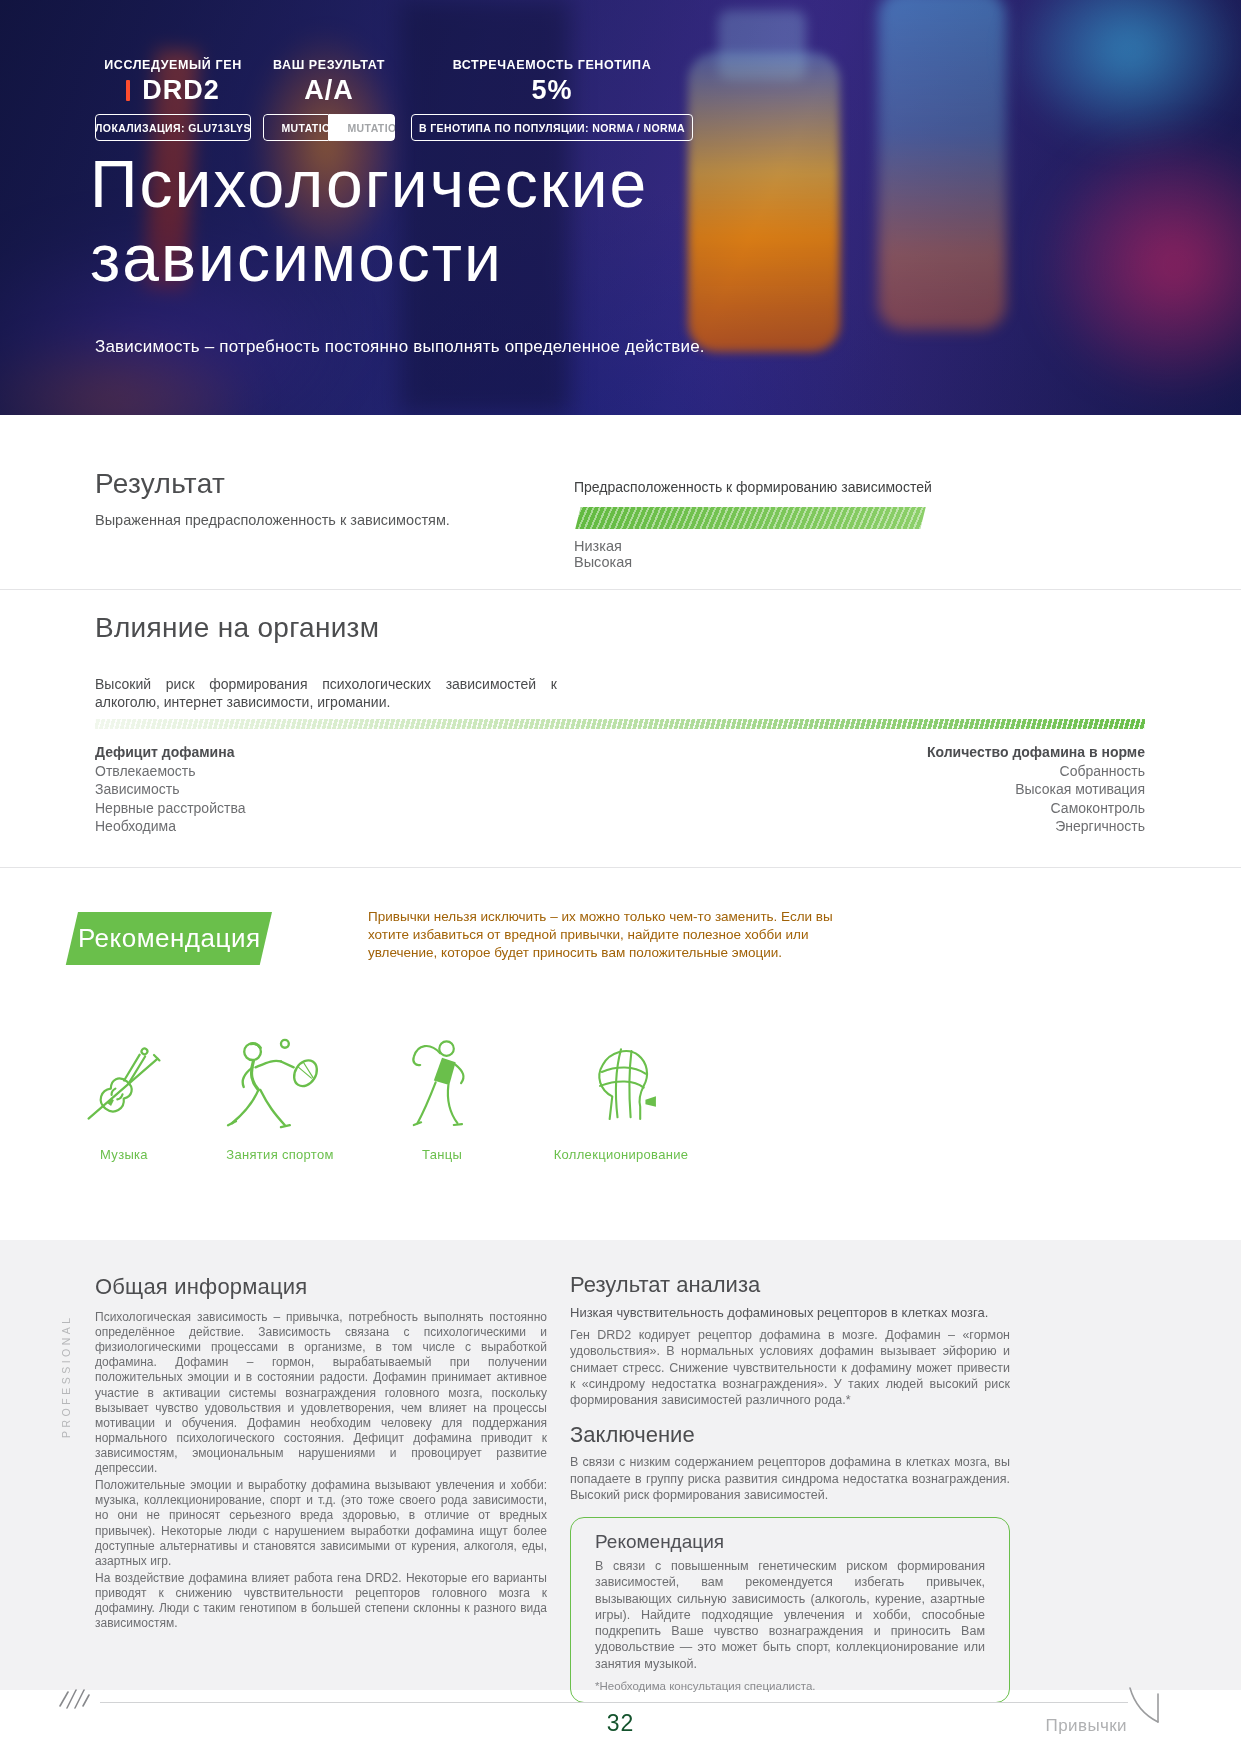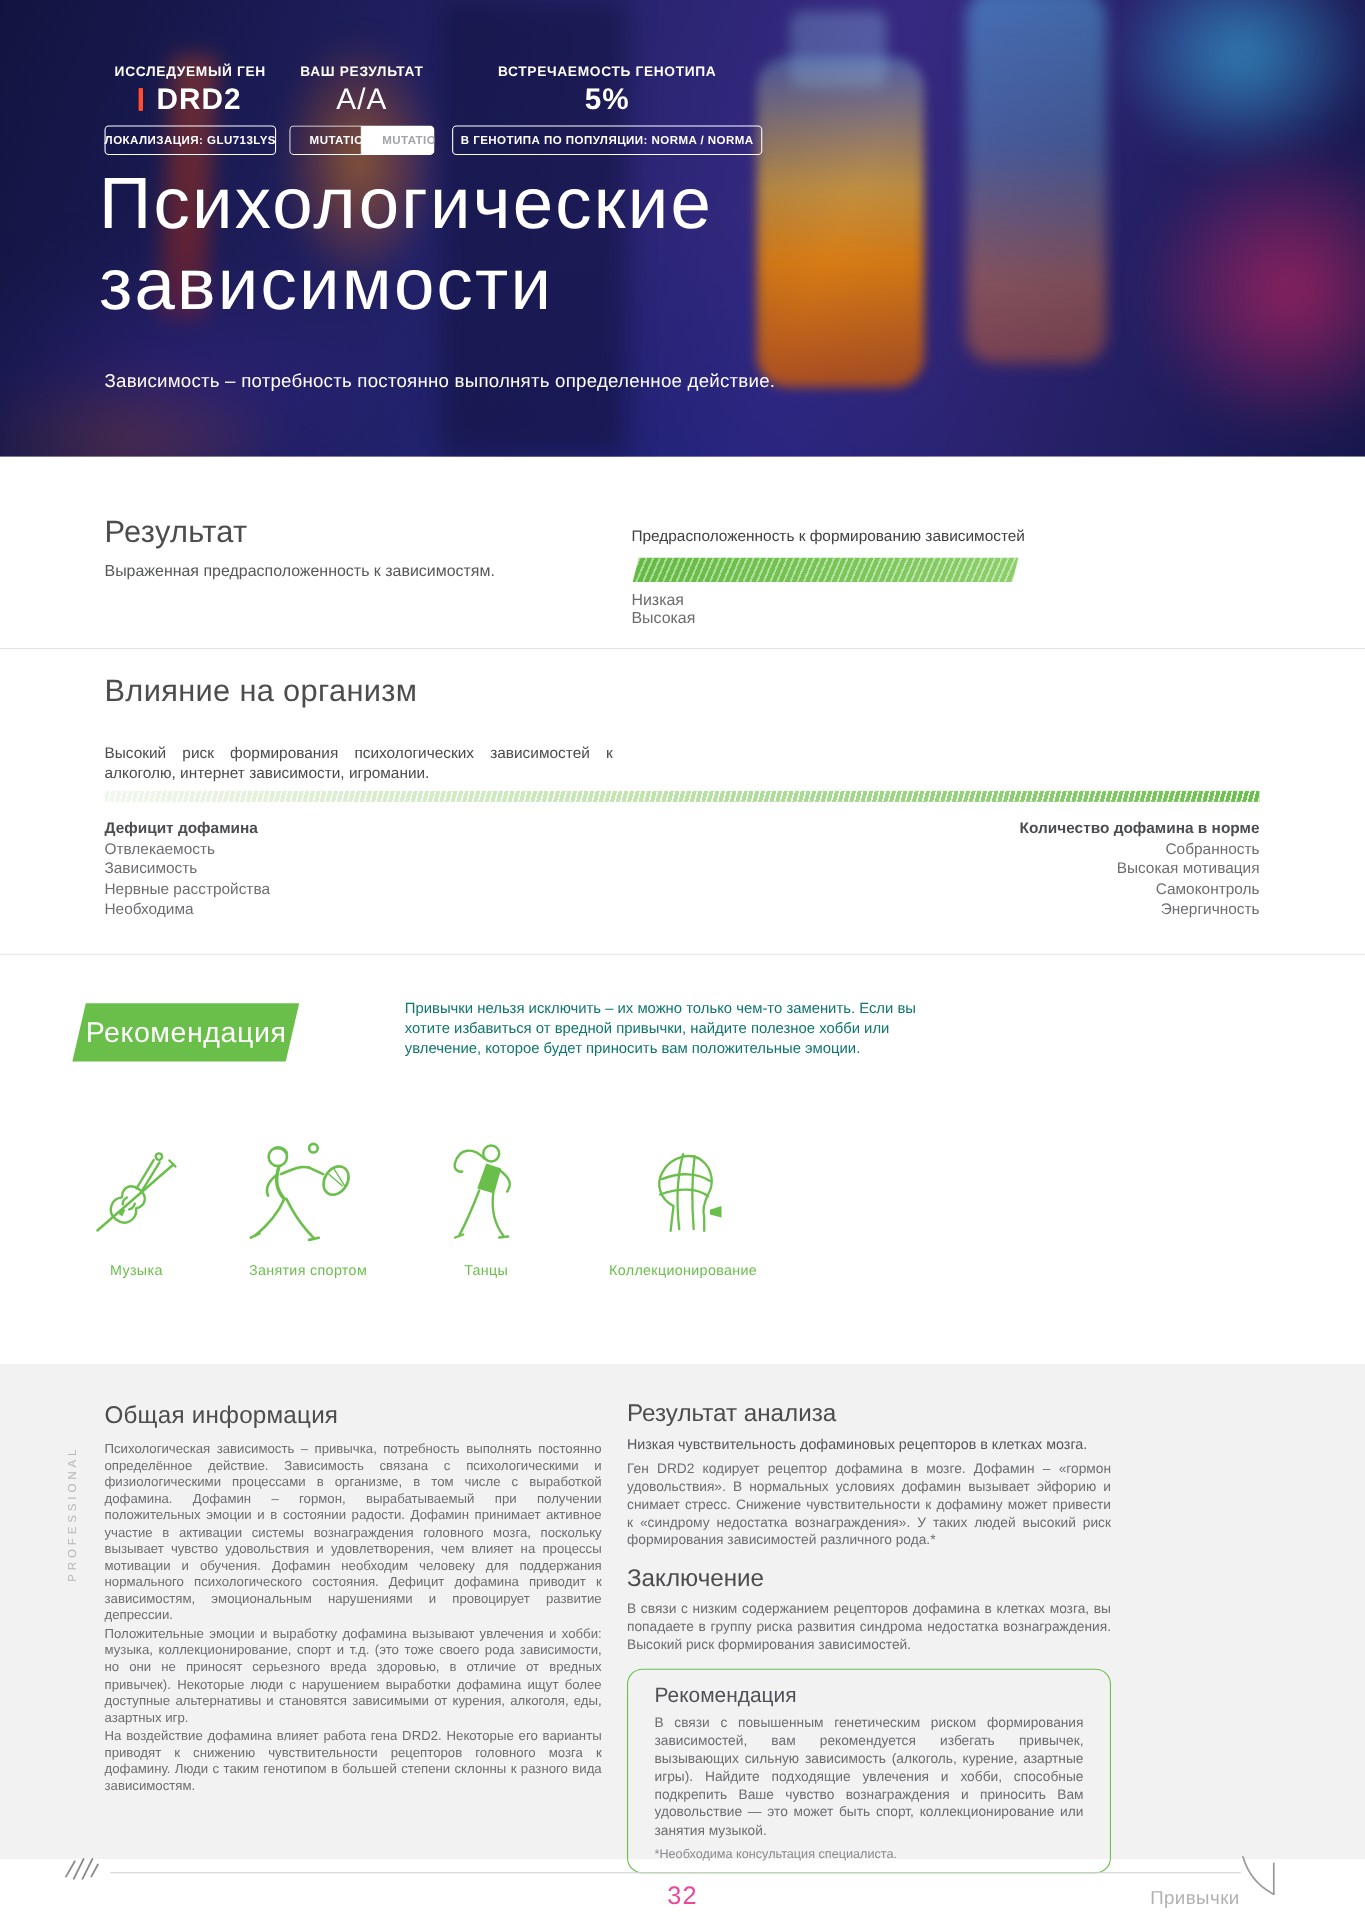--- a/index.html
+++ b/index.html
@@ -36,21 +36,21 @@
   .blob.orange-bl { left:-40px; top:330px; width:300px; height:140px; border-radius:50%;
     background:radial-gradient(closest-side, rgba(255,110,30,.5), transparent); filter:blur(18px); }
   .hero-overlay { position:absolute; inset:0;
     background:linear-gradient(115deg, rgba(15,17,56,.8) 0%, rgba(27,25,88,.45) 35%, rgba(40,28,110,.18) 60%, rgba(18,15,66,.4) 100%); }
 
   .hero-content { position:absolute; inset:0; color:#fff; }
   .stat-block { position:absolute; top:58px; text-align:center; }
   .stat-label { font-size:12.5px; font-weight:700; letter-spacing:.6px; white-space:nowrap; }
   .stat-value { margin-top:3px; font-size:27px; letter-spacing:1px; }
   .stat-value.bold { font-weight:700;gap:12px; }
-  .stat-value.light { font-weight:400; }
+  .stat-value.light { font-weight:700; }
   .badge {
     margin-top:8px; height:27px; border:1px solid #ffffff; border-radius:4px;
     display:flex; align-items:center; justify-content:center;
     font-size:10.5px; font-weight:700; letter-spacing:.4px; white-space:nowrap;
   }
   .block-gene { left:95px; width:156px; }
   .gene-row { display:flex; align-items:center; justify-content:center; gap:8px; }
   .gene-tick { display:inline-block; width:4px; height:21px; background:#ff4d2e; border-radius:1px; }
   .block-result { left:263px; width:132px; }
   .badge.split { padding:0; border:none; overflow:hidden; }
@@ -93,21 +93,21 @@
   .influence-cols .col.right { text-align:right; }
   .col-title { font-weight:700; color:#4c4d50; }
 
   
   .reco-banner {
     position:absolute; left:78px; top:912px; width:194px; height:53px;
     background:#6abf4b; transform:skewX(-13deg); transform-origin:top left;
     display:flex; align-items:center; justify-content:center;
   }
   .reco-banner span { transform:skewX(13deg); color:#fff; font-size:26px; letter-spacing:.5px; }
-  .reco-text { position:absolute; left:368px; top:908px; width:475px; font-size:13.5px; line-height:1.32; color:#0f766e; }
+  .reco-text { position:absolute; left:368px; top:908px; width:475px; font-size:13.5px; line-height:1.32; color:#a16207; }
 
   
   .hobby { position:absolute; text-align:center; }
   .hobby .ic { height:100px; display:flex; align-items:flex-end; justify-content:center; }
   .hobby .lbl { margin-top:12px; font-size:13px; color:#6abf4b; letter-spacing:.3px; }
   .hobby svg { stroke:#6abf4b; fill:none; stroke-width:2.4; stroke-linecap:round; stroke-linejoin:round; }
   .hob1 { left:58px;  top:1035px; width:132px; }
   .hob2 { left:196px; top:1035px; width:168px; }
   .hob3 { left:378px; top:1035px; width:128px; }
   .hob4 { left:518px; top:1035px; width:206px; }
@@ -129,21 +129,21 @@
   .col-right .bh2 { font-size:22px; font-weight:400; color:#4c4d4f; margin-bottom:6px; }
   .reco-box { border:1.5px solid #6abf4b; border-radius:14px; padding:13px 24px 10px; margin-top:4px; }
   .reco-box .bh3 { font-size:19px; color:#505156; margin-bottom:5px; }
   .reco-box .bp { margin-bottom:8px; }
   .footnote { font-size:11.5px; color:#8a8b8e; }
 
   
   .footer-line { position:absolute; left:100px; top:1702px; width:1028px; height:1px; background:#d2d3d5; }
   .footer-hatch { position:absolute; left:58px; top:1684px; }
   .footer-hook { position:absolute; left:1126px; top:1686px; }
-  .page-number { position:absolute; left:0; top:1710px; width:1241px; text-align:center; font-size:23px; color:#ec4899; letter-spacing:1px; }
+  .page-number { position:absolute; left:0; top:1710px; width:1241px; text-align:center; font-size:23px; color:#14532d; letter-spacing:1px; }
   .footer-section { position:absolute; right:114px; top:1716px; font-size:17px; color:#b0b1b3; letter-spacing:.4px; }
 </style>
 </head>
 <body>
 
 <div class="page">
 
   <div class="hero">
     <div class="blob dark-silhouette"></div>
     <div class="blob flame"></div>

